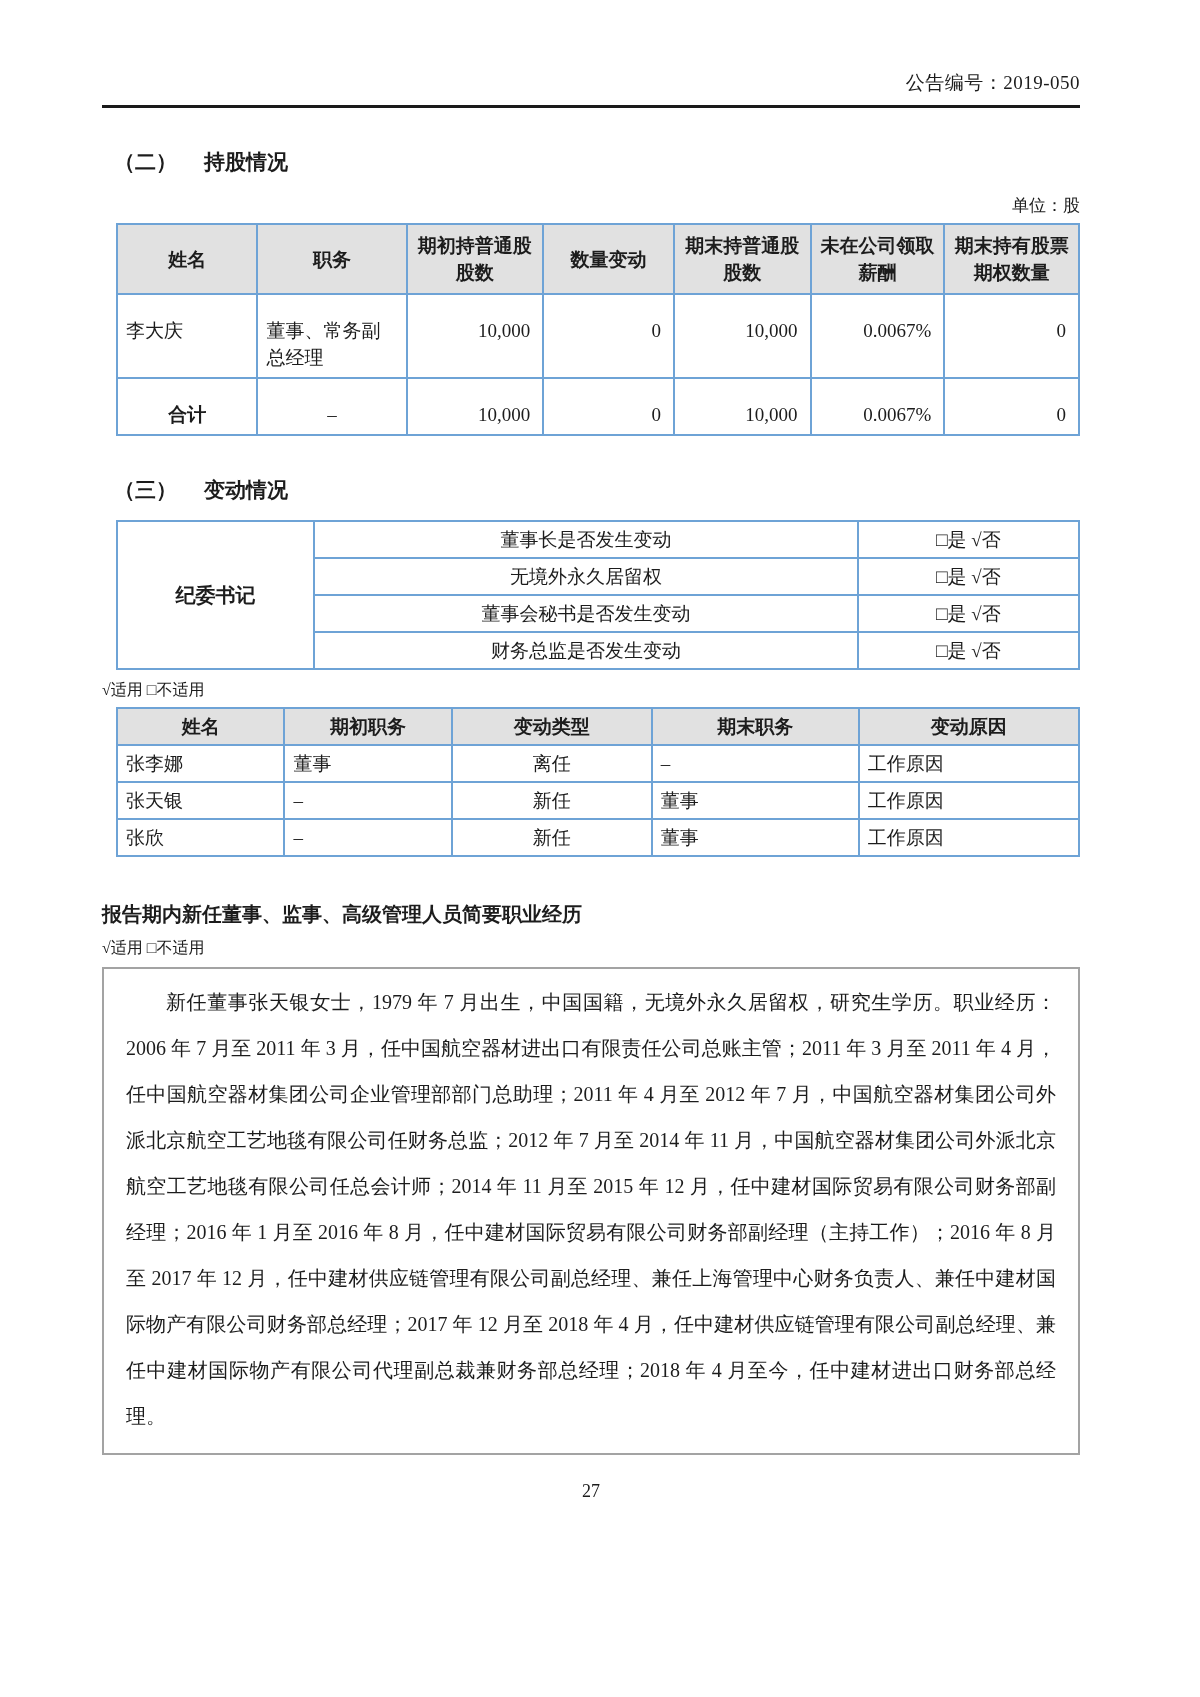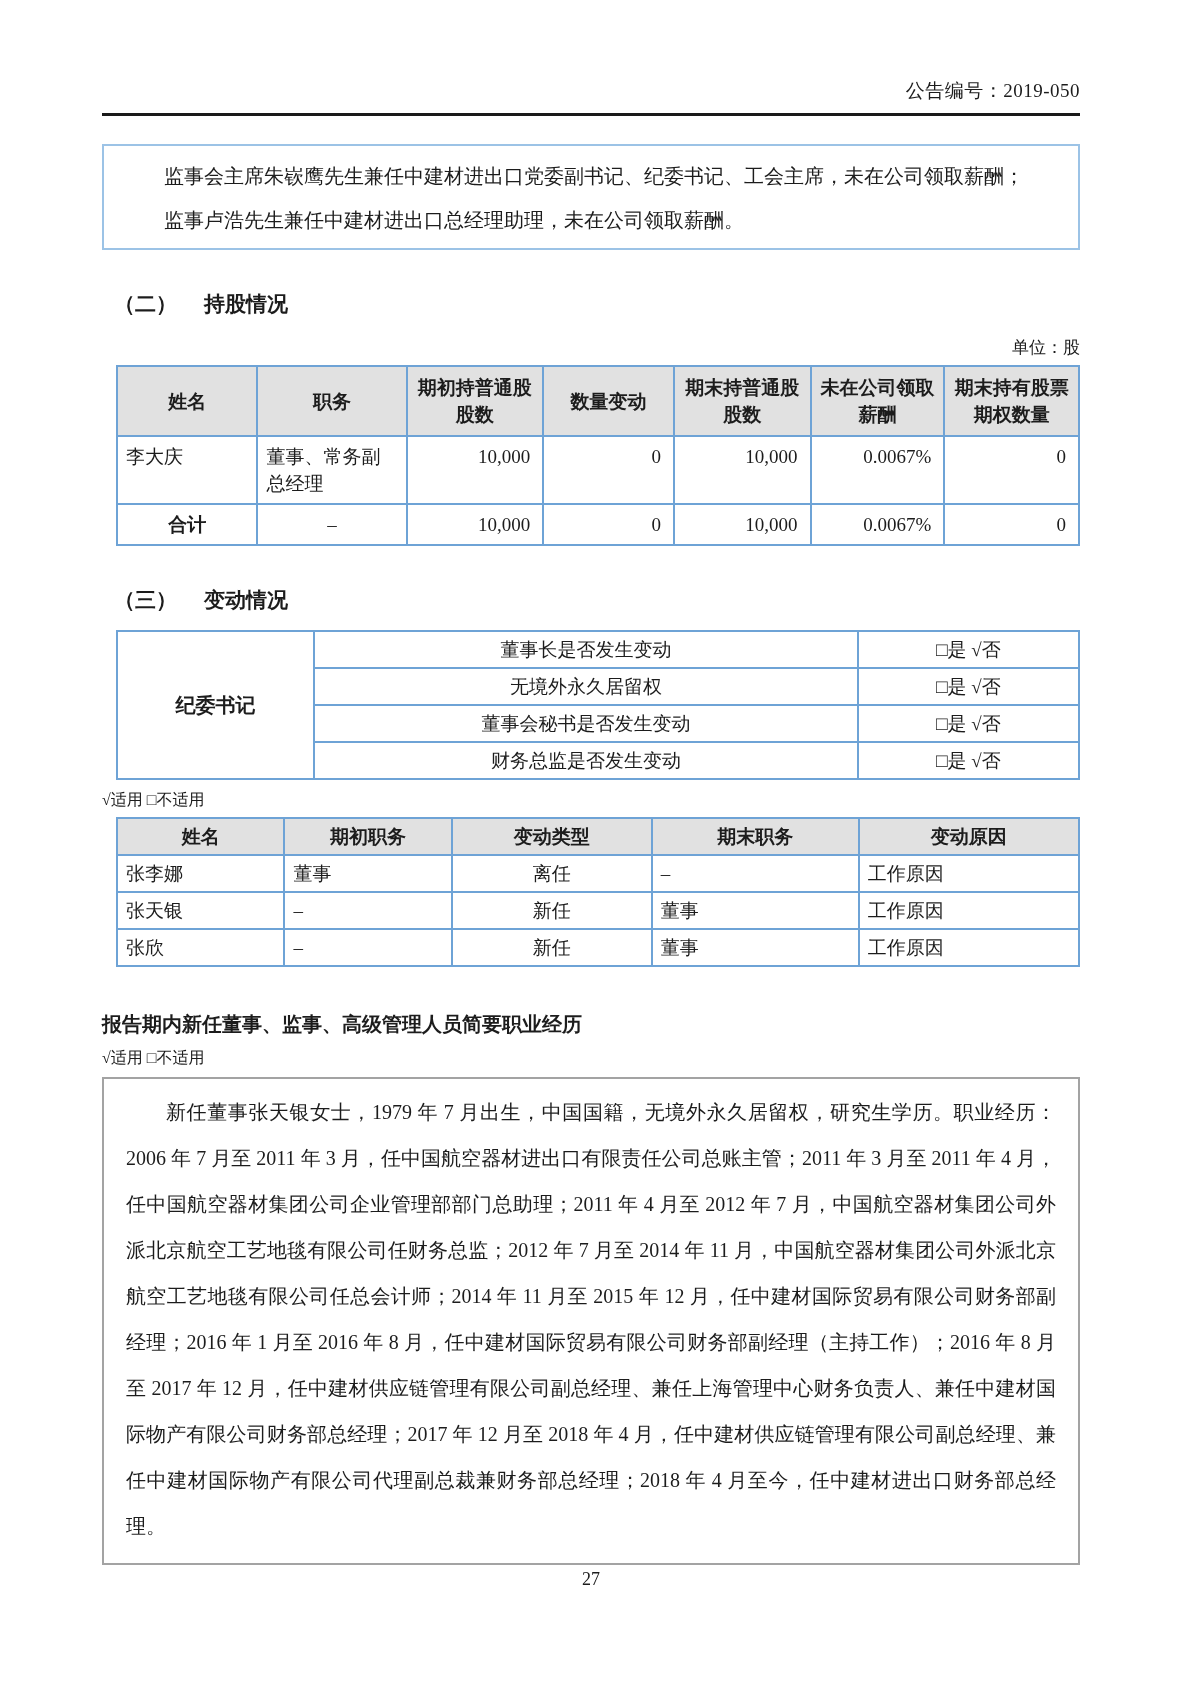--- a/index.html
+++ b/index.html
@@ -4,21 +4,21 @@
 <style>
   html,body { margin:0; padding:0; background:#ffffff; }
   .page {
     position:relative;
     width:1200px; height:1697px;
     background:#ffffff;
     font-family:"Liberation Serif","DejaVu Serif",serif;
     color:#1c1c1c;
     overflow:hidden;
   }
-  .content { position:absolute; left:102px; top:8px; width:978px; }
+  .content { position:absolute; left:102px; top:0; width:978px; }
 
   .doc-number {
     padding-top:70px;
     text-align:right;
     font-size:19px;
     letter-spacing:0.5px;
   }
   .top-rule { margin-top:9px; height:3px; background:#1a1a1a; }
 
   .remark-box {
@@ -50,21 +50,21 @@
     text-align:center;
     padding:7px 4px;
     line-height:27px;
   }
   td { padding:4px 8px; line-height:27px; }
   .al { text-align:left; }
   .ac { text-align:center; }
   .ar { text-align:right; padding-right:12px; }
   .bold { font-weight:700;border-radius:11px; }
   table.t1 { margin-top:6px; }
-  table.t1 td { vertical-align:top; padding-top:6px; padding-bottom:6px; }
+  table.t1 td { vertical-align:top; padding-top:22px; padding-bottom:6px; }
   table.t2 { margin-top:16px; }
   table.t2 td { text-align:center; height:24px; }
   table.t2 td.stats { font-weight:700; font-size:20px; }
   table.t3 { margin-top:6px; }
   table.t3 thead th { padding:4px 4px; }
 
   .sub-heading {
     margin-top:44px;
     font-family:"Liberation Sans","DejaVu Sans",sans-serif;
     font-weight:700;
@@ -78,35 +78,31 @@
     padding:10px 22px 14px 22px;
   }
   .career-box p {
     margin:0;
     font-size:20px;
     line-height:46px;
     text-align:justify;
     text-indent:2em;
   }
 
-  .page-number { margin-top:4px; text-align:center; font-size:18px; }
+  .page-number { margin-top:26px; text-align:center; font-size:18px; }
 </style>
 </head>
 <body>
 
 <div class="page">
   <div class="content">
 
     <div class="doc-number">公告编号：2019-050</div>
     <div class="top-rule"></div>
 
-    <div class="remark-box">
-      <p>监事会主席朱嵚鹰先生兼任中建材进出口党委副书记、纪委书记、工会主席，未在公司领取薪酬；</p>
-      <p>监事卢浩先生兼任中建材进出口总经理助理，未在公司领取薪酬。</p>
-    </div>
 
     <div class="section-heading">
       <span class="sec-no">（二）</span>
       <span>持股情况</span>
     </div>
 
     <div class="unit-note">单位：股</div>
 
     <table class="t1 boxed">
       <colgroup>

